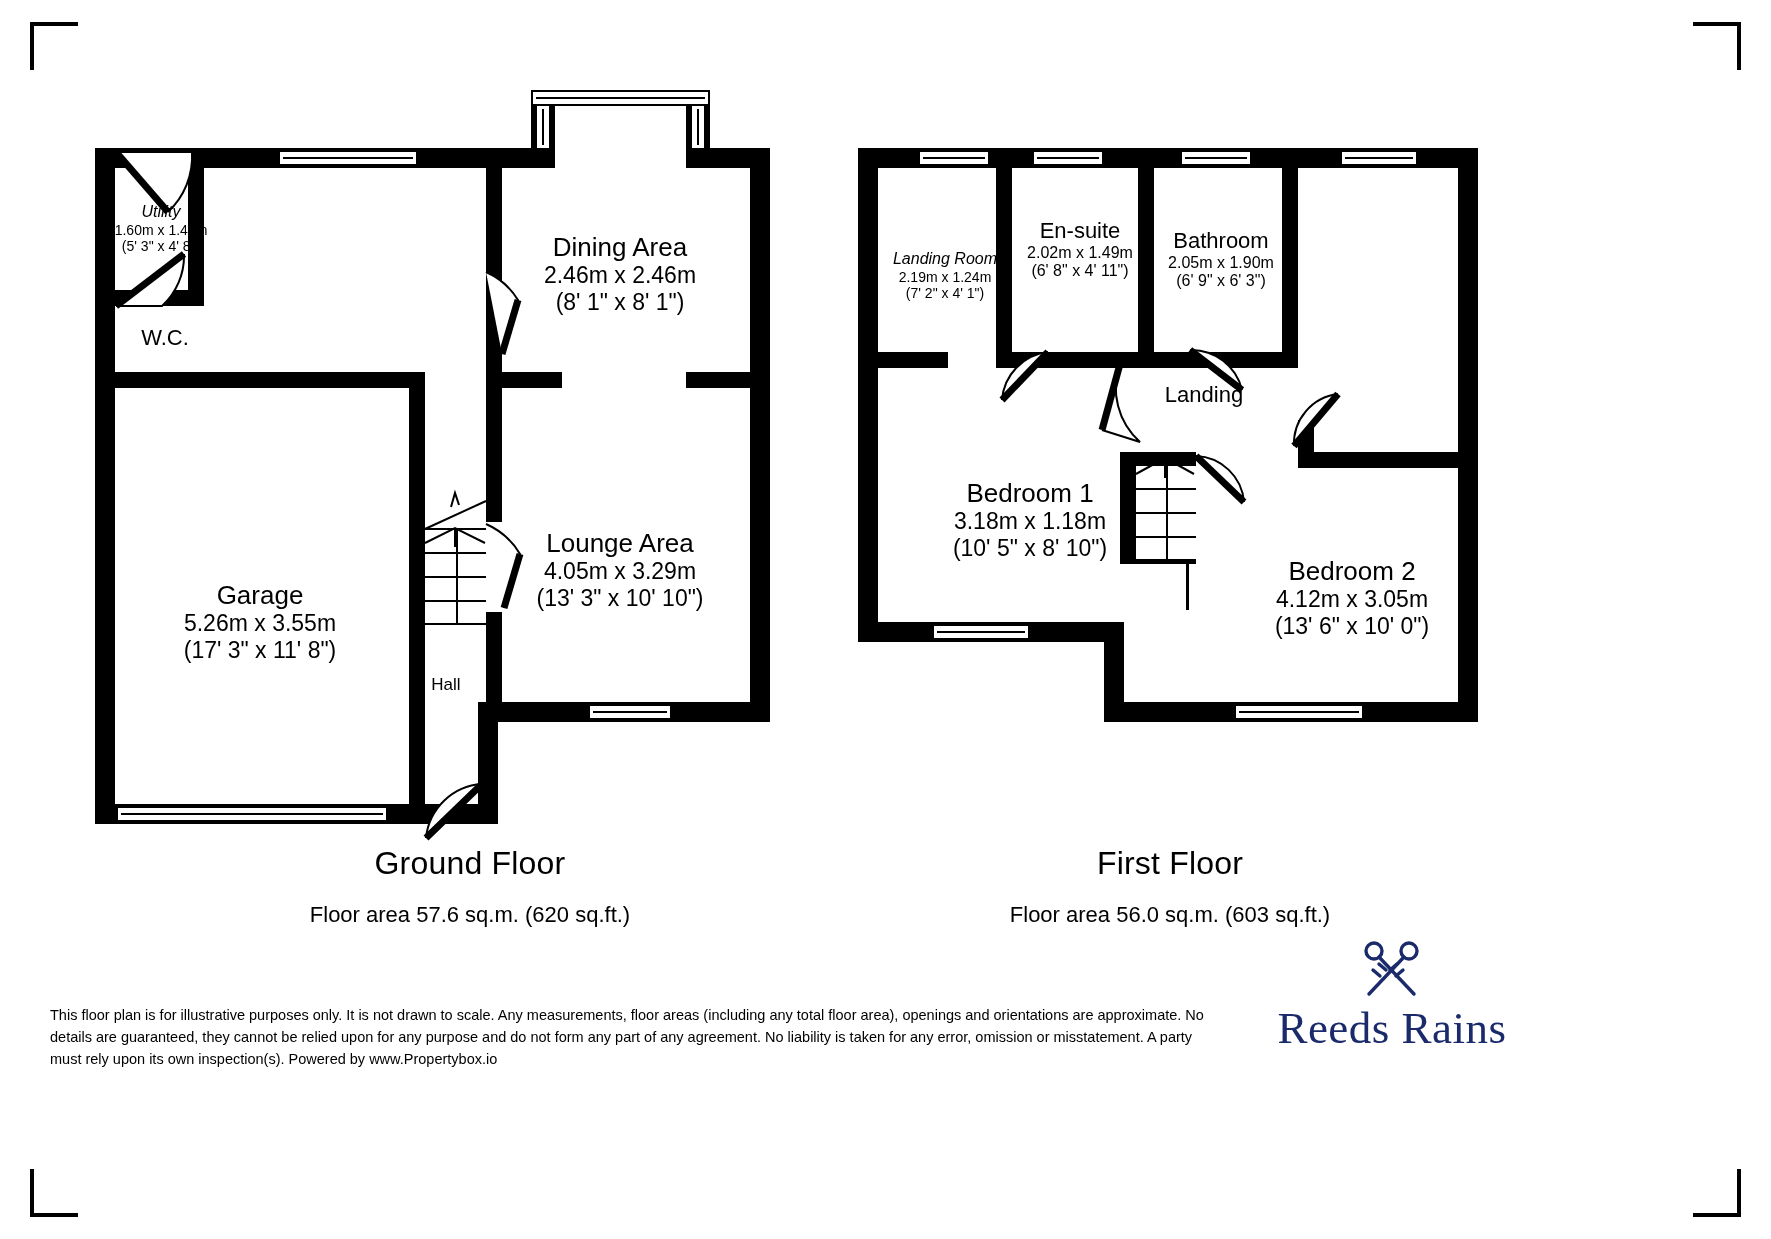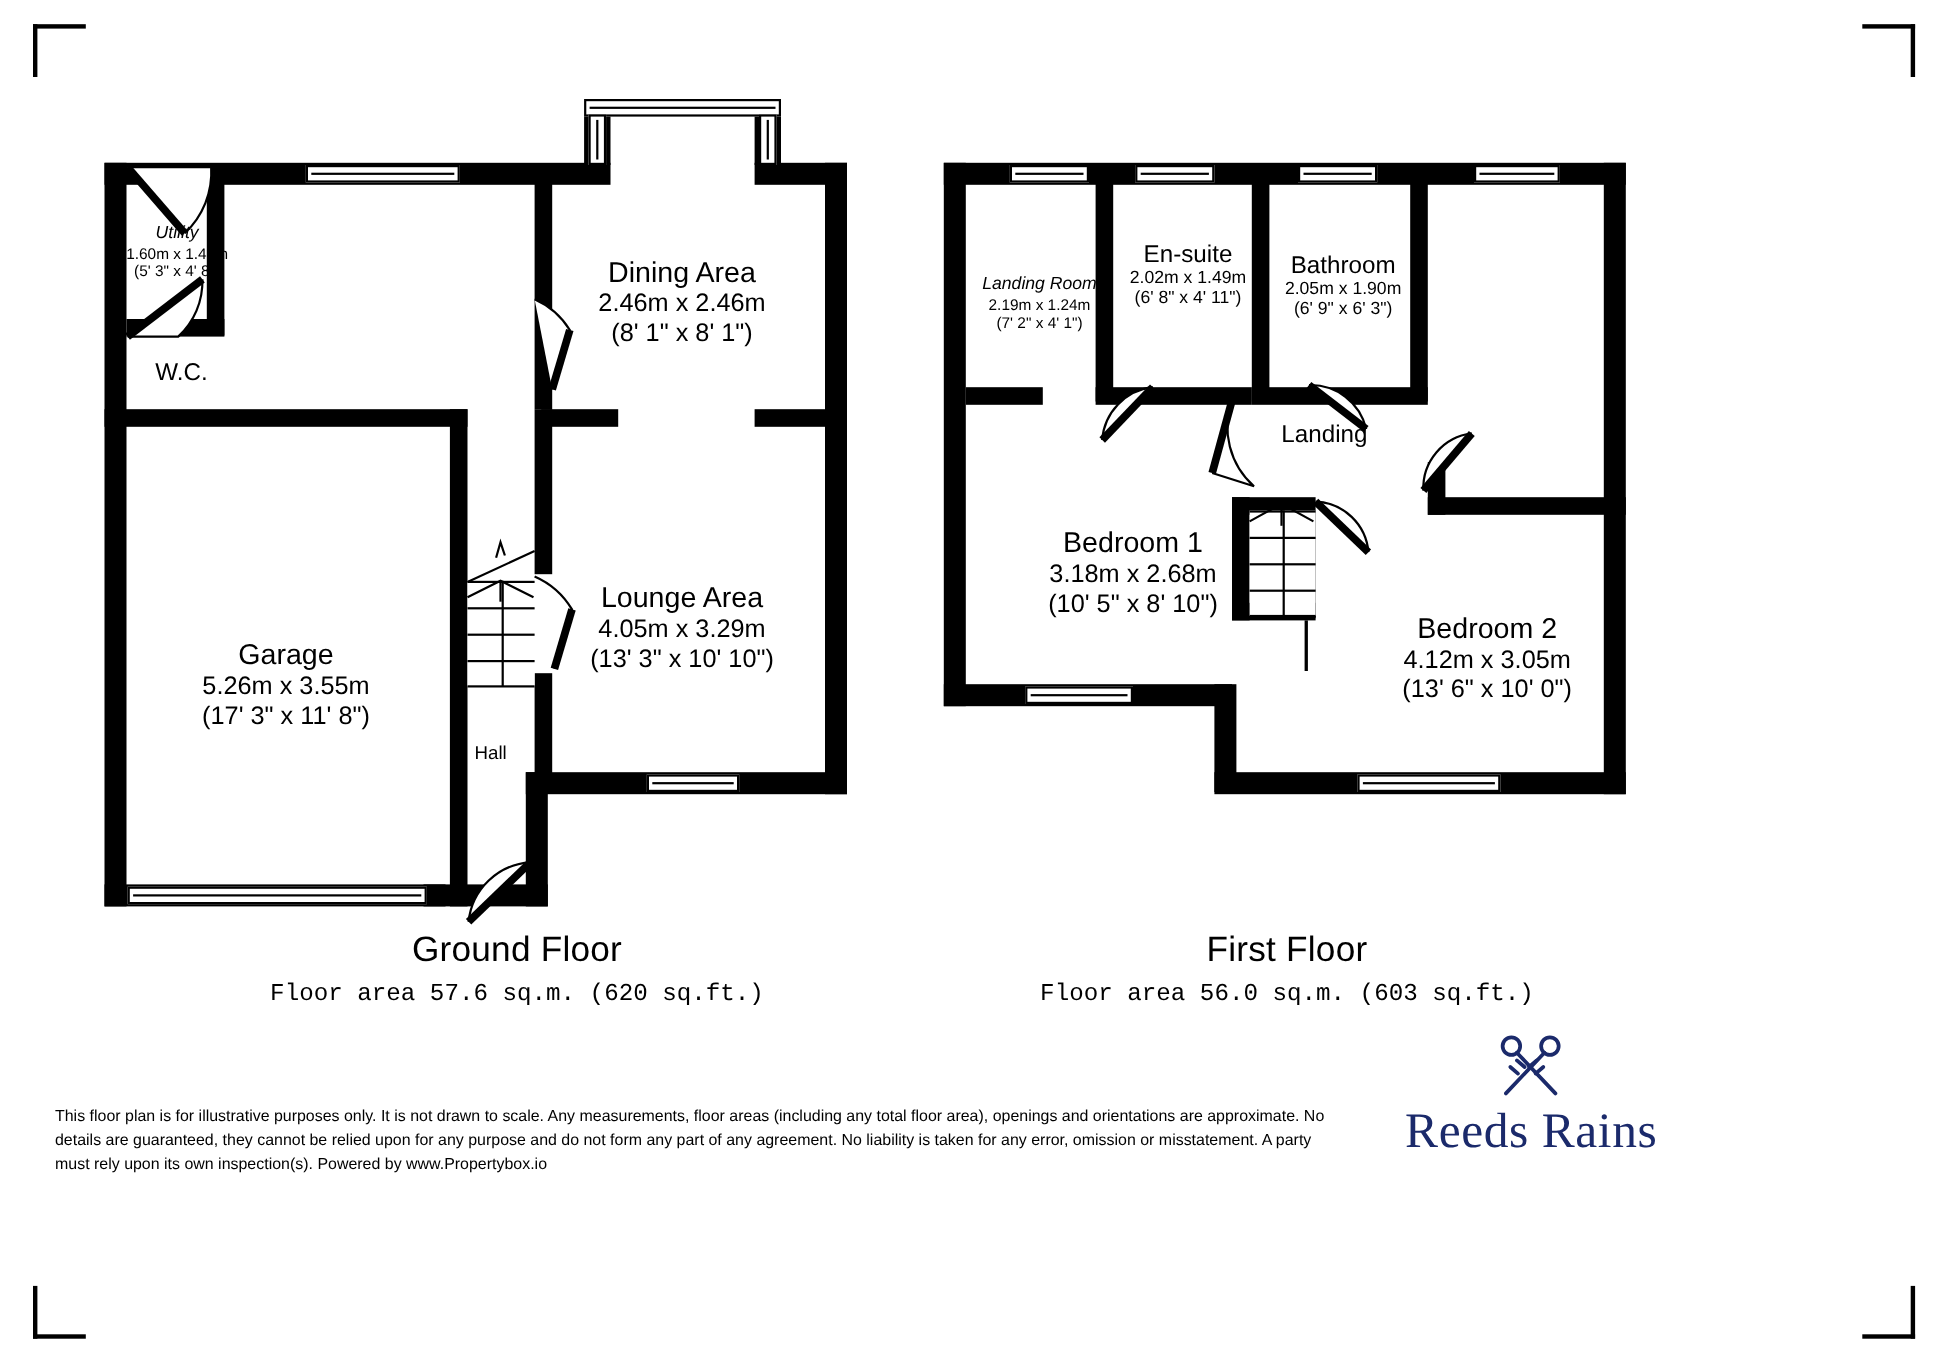--- a/index.html
+++ b/index.html
@@ -47,21 +47,21 @@
   .door svg{display:block;overflow:visible;}
 
   
   .stair{position:absolute;background:#fff;}
   .stair .tread{position:absolute;left:0;right:0;border-top:2px solid #000;}
   .stair .mid{position:absolute;top:0;bottom:0;left:50%;border-left:2px solid #000;}
 
   
   .cap{position:absolute;text-align:center;}
   .cap .t{font-size:32px;letter-spacing:.2px;}
-  .cap .s{font-size:22px;margin-top:9px;font-family:Liberation Mono, monospace;}
+  .cap .s{font-size:22px;margin-top:20px;}
 
   
   .total{position:absolute;font-size:25px;}
   .discl{position:absolute;font-size:14.5px;line-height:1.5;}
 
   
   .brand{position:absolute;text-align:center;}
   .brand .bt{font-family:"Liberation Serif","DejaVu Serif",serif;
              font-size:45px;color:#1b2a6b;letter-spacing:.5px;white-space:nowrap;}
 </style>
@@ -287,21 +287,21 @@
       <span class="dm">(6' 9" x 6' 3")</span>
     </div>
 
 
     <div class="lbl only" style="left:334px;top:382px;width:140px;">
       <span class="nm">Landing</span>
     </div>
 
     <div class="lbl big" style="left:110px;top:478px;width:240px;">
       <span class="nm">Bedroom 1</span>
-      <span class="dm">3.18m x 2.68m</span>
+      <span class="dm">3.18m x 1.18m</span>
       <span class="dm">(10' 5" x 8' 10")</span>
     </div>
 
     <div class="lbl big" style="left:432px;top:556px;width:240px;">
       <span class="nm">Bedroom 2</span>
       <span class="dm">4.12m x 3.05m</span>
       <span class="dm">(13' 6" x 10' 0")</span>
     </div>
   </div>
 

